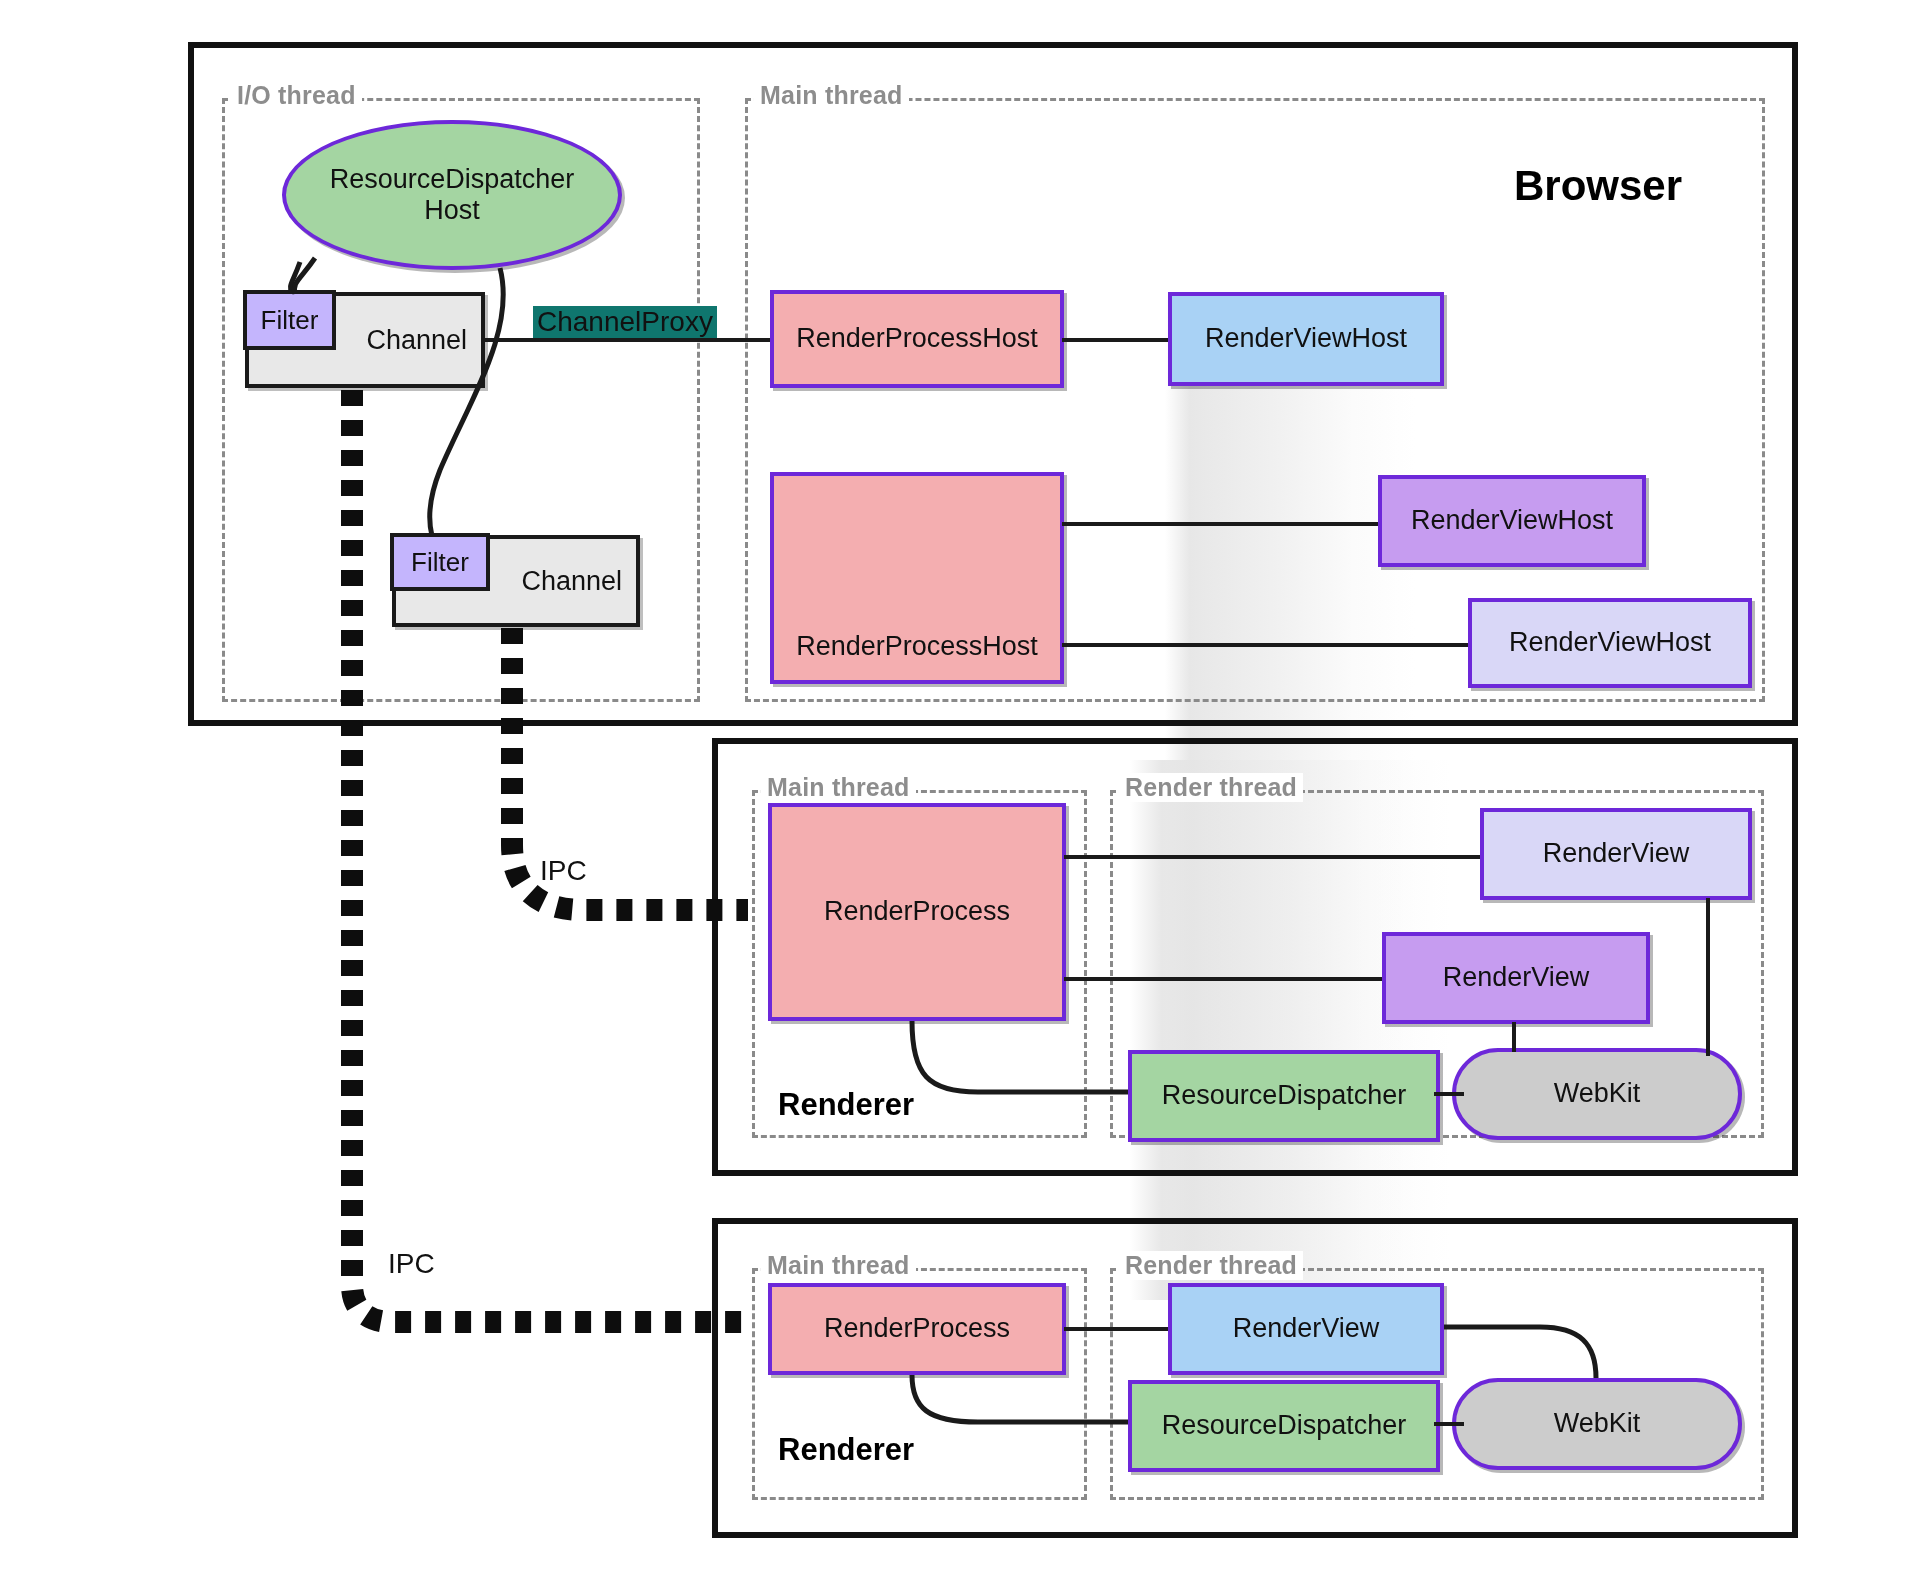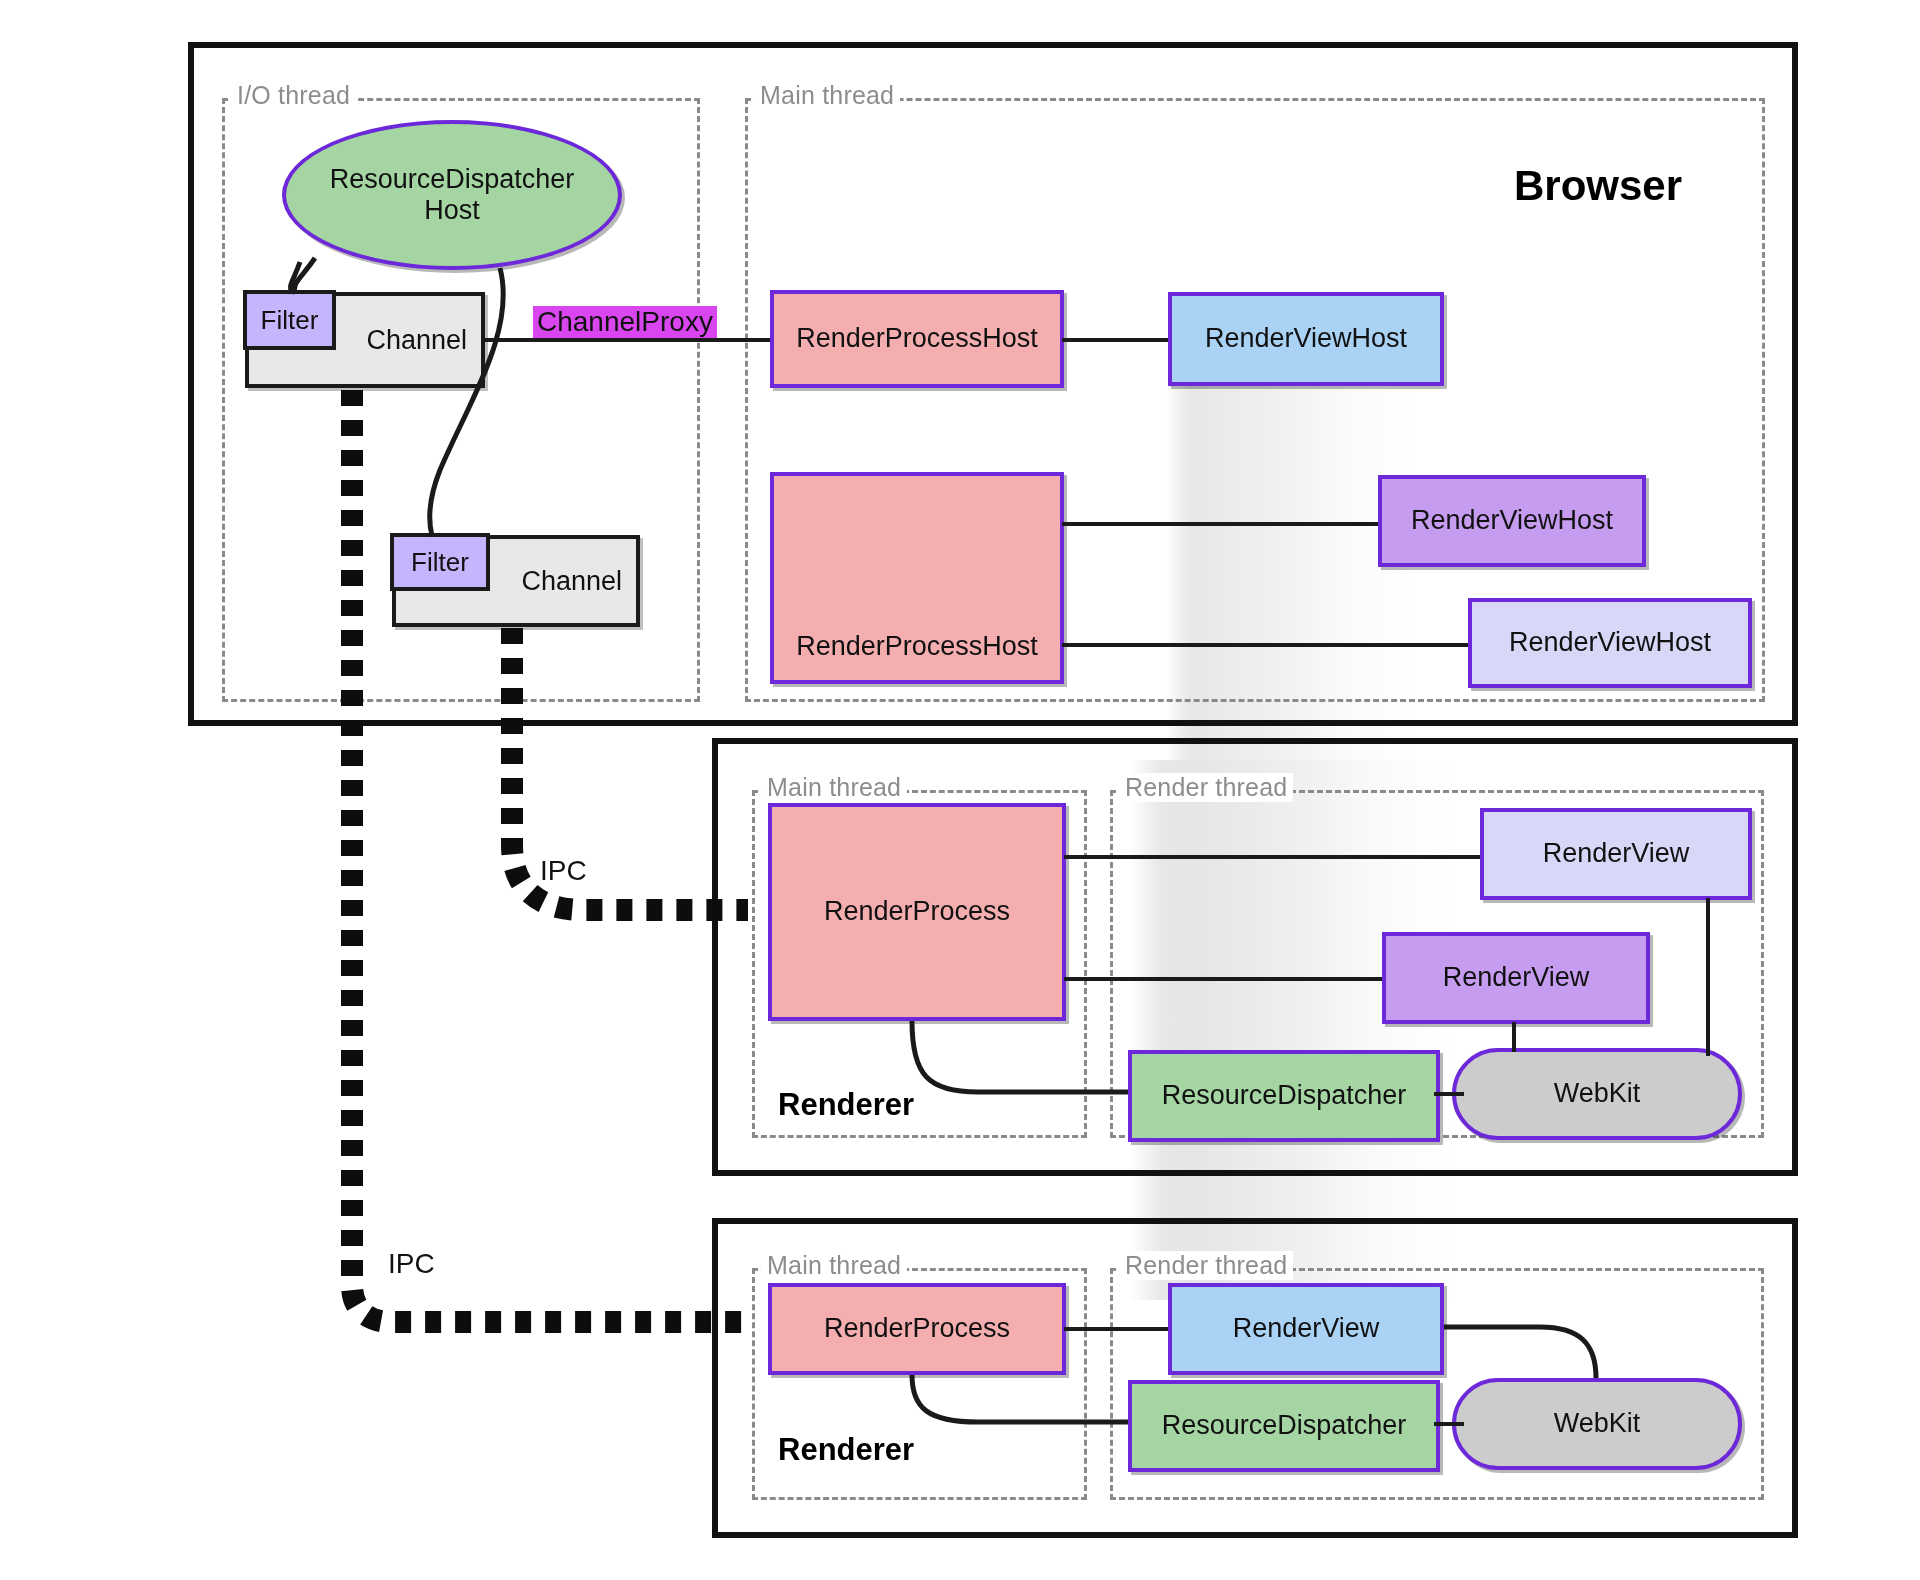--- a/index.html
+++ b/index.html
@@ -24,20 +24,21 @@
   
   .process-box {
     border: 6px solid #111111;
     background: transparent;
   }
 
   
   .thread-box {
     border: 3px dashed #8a8a8a;
     background: transparent;
+    font-weight: bold;
   }
   .thread-label {
     position: absolute;
     top: -20px;
     left: 6px;
     background: #ffffff;
     padding: 0 6px;
     color: #8d8d8d;
     font-size: 25px;
     letter-spacing: 0.2px;
@@ -132,21 +133,21 @@
     position: absolute;
     font-size: 28px;
     color: #111;
   }
 
   
   .edge-label {
     position: absolute;
     font-size: 28px;
     color: #111;
-    background: #d946ef;
+    background: #0f766e;
     padding: 0 4px;
     white-space: nowrap;
     text-align: right;
   }
 
   svg.overlay {
     position: absolute;
     left: 0; top: 0;
     width: 1920px;
     height: 1580px;

